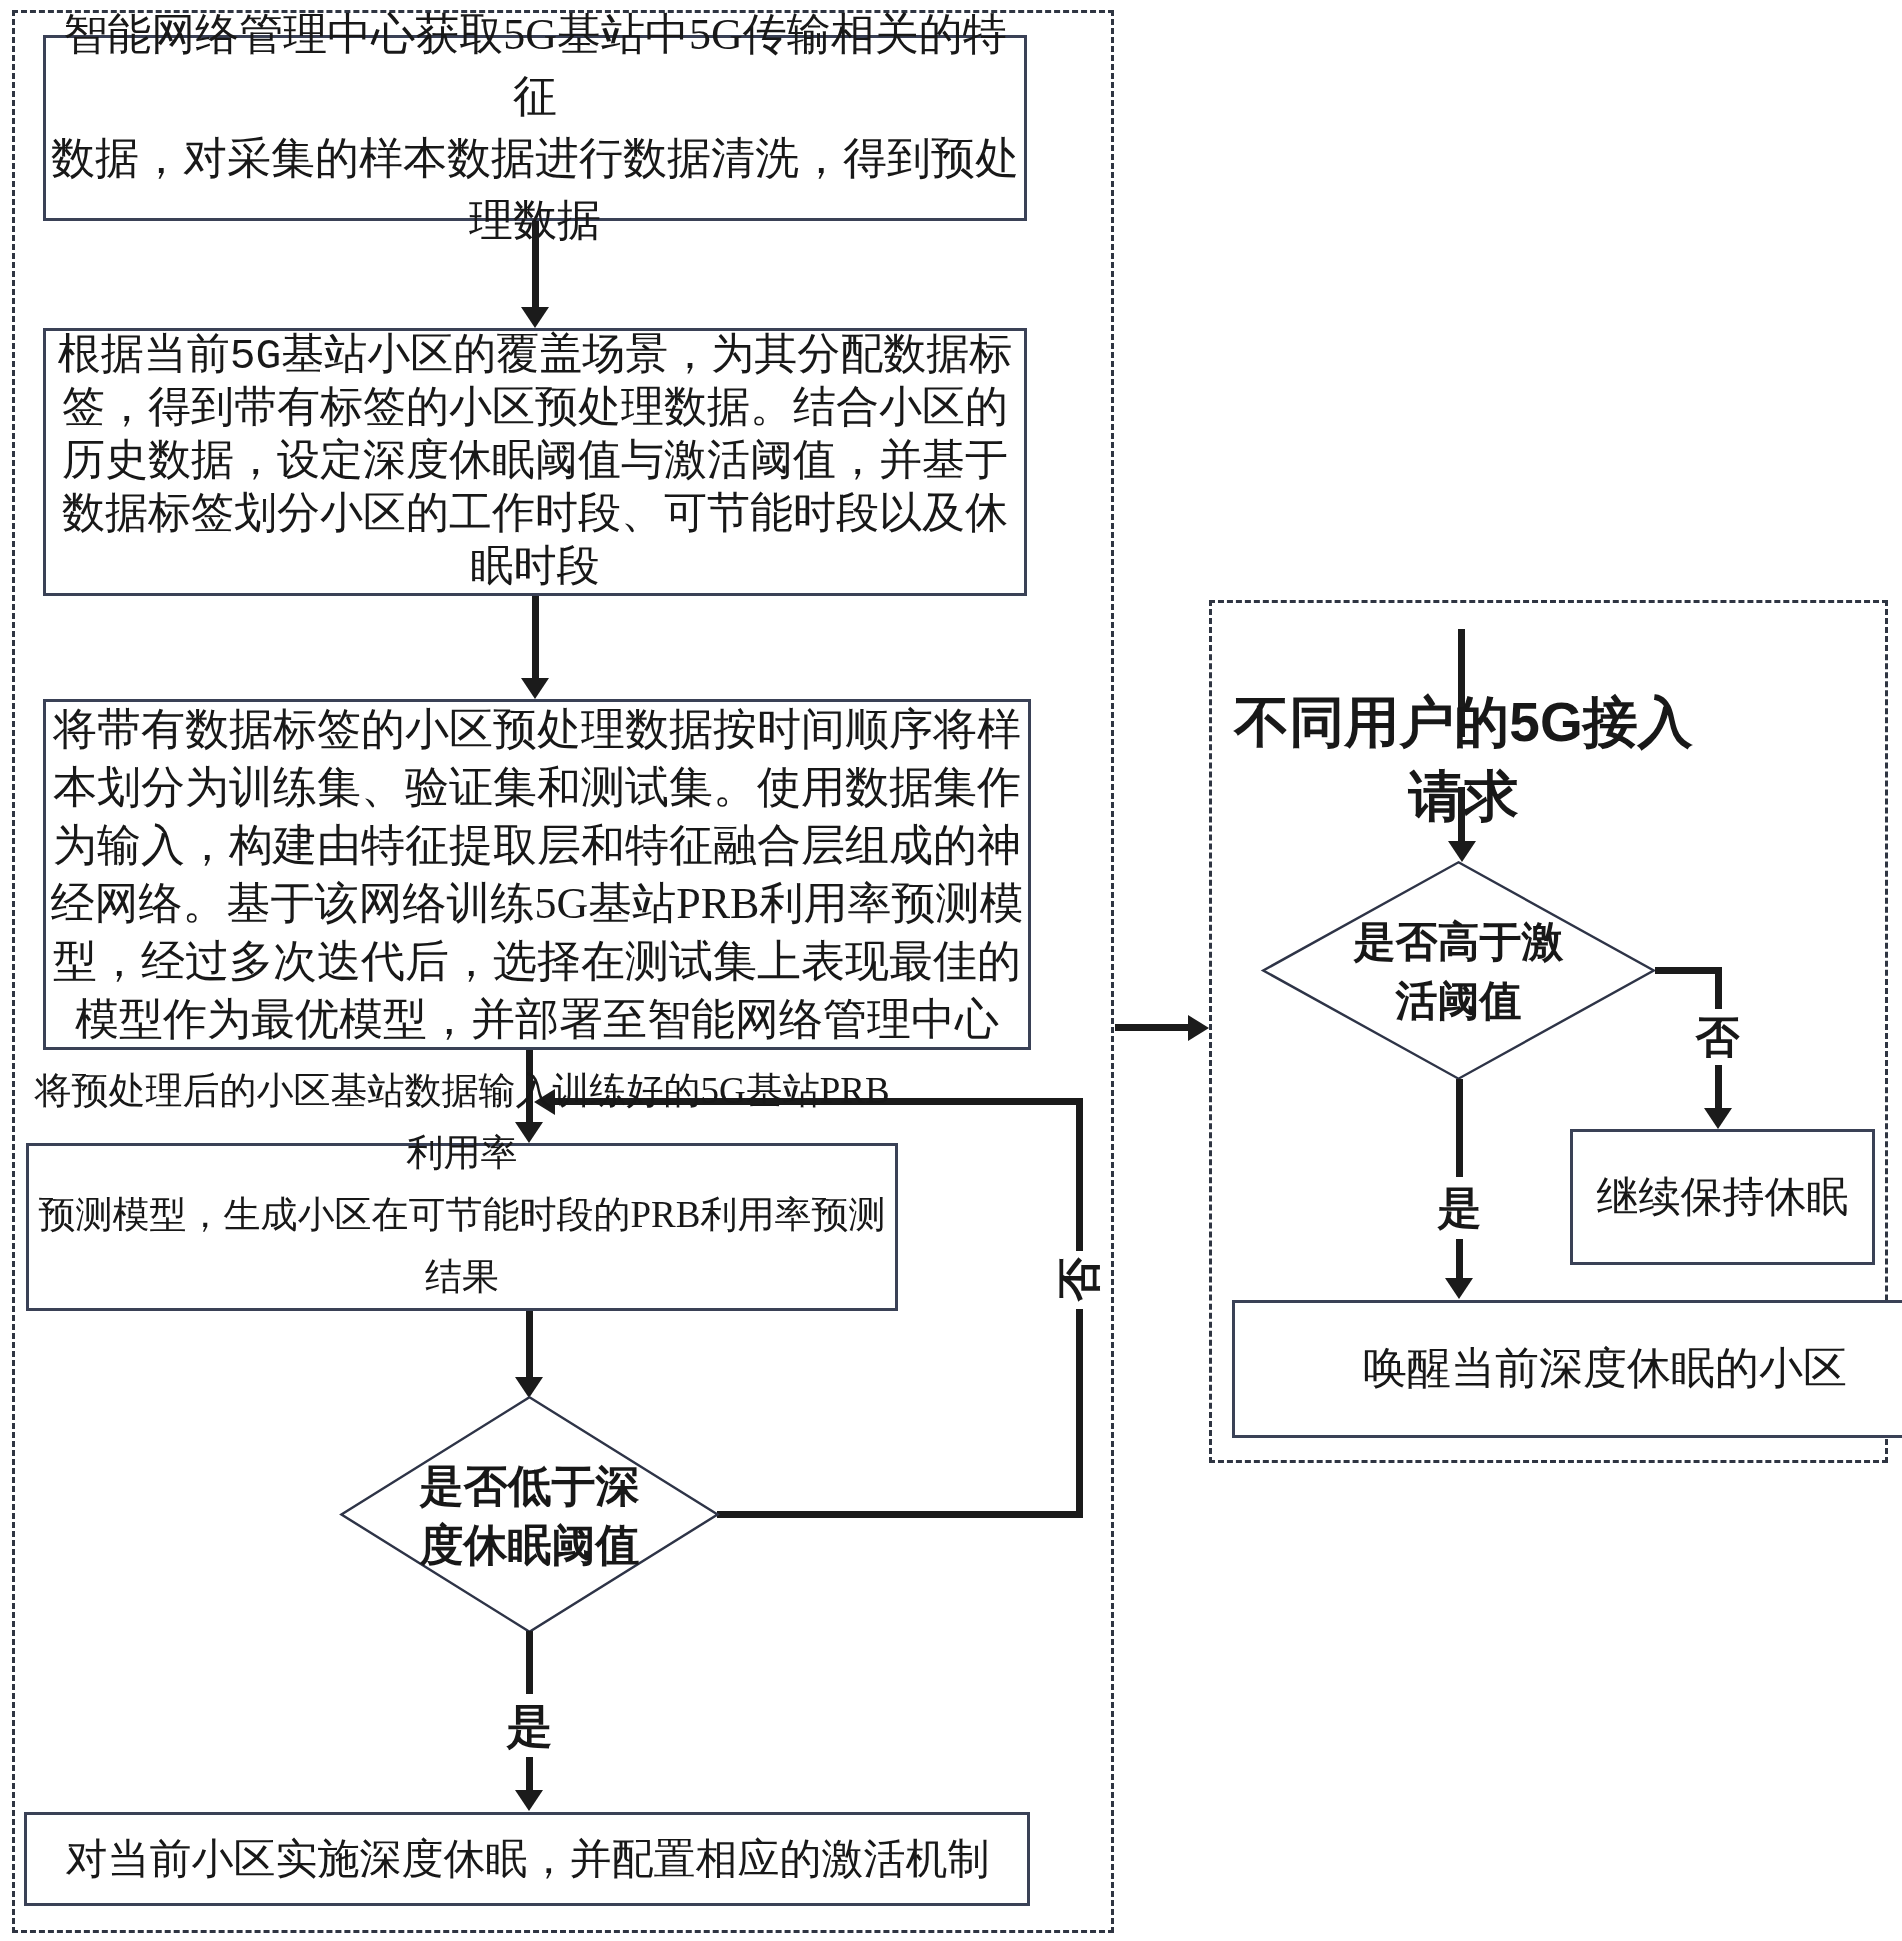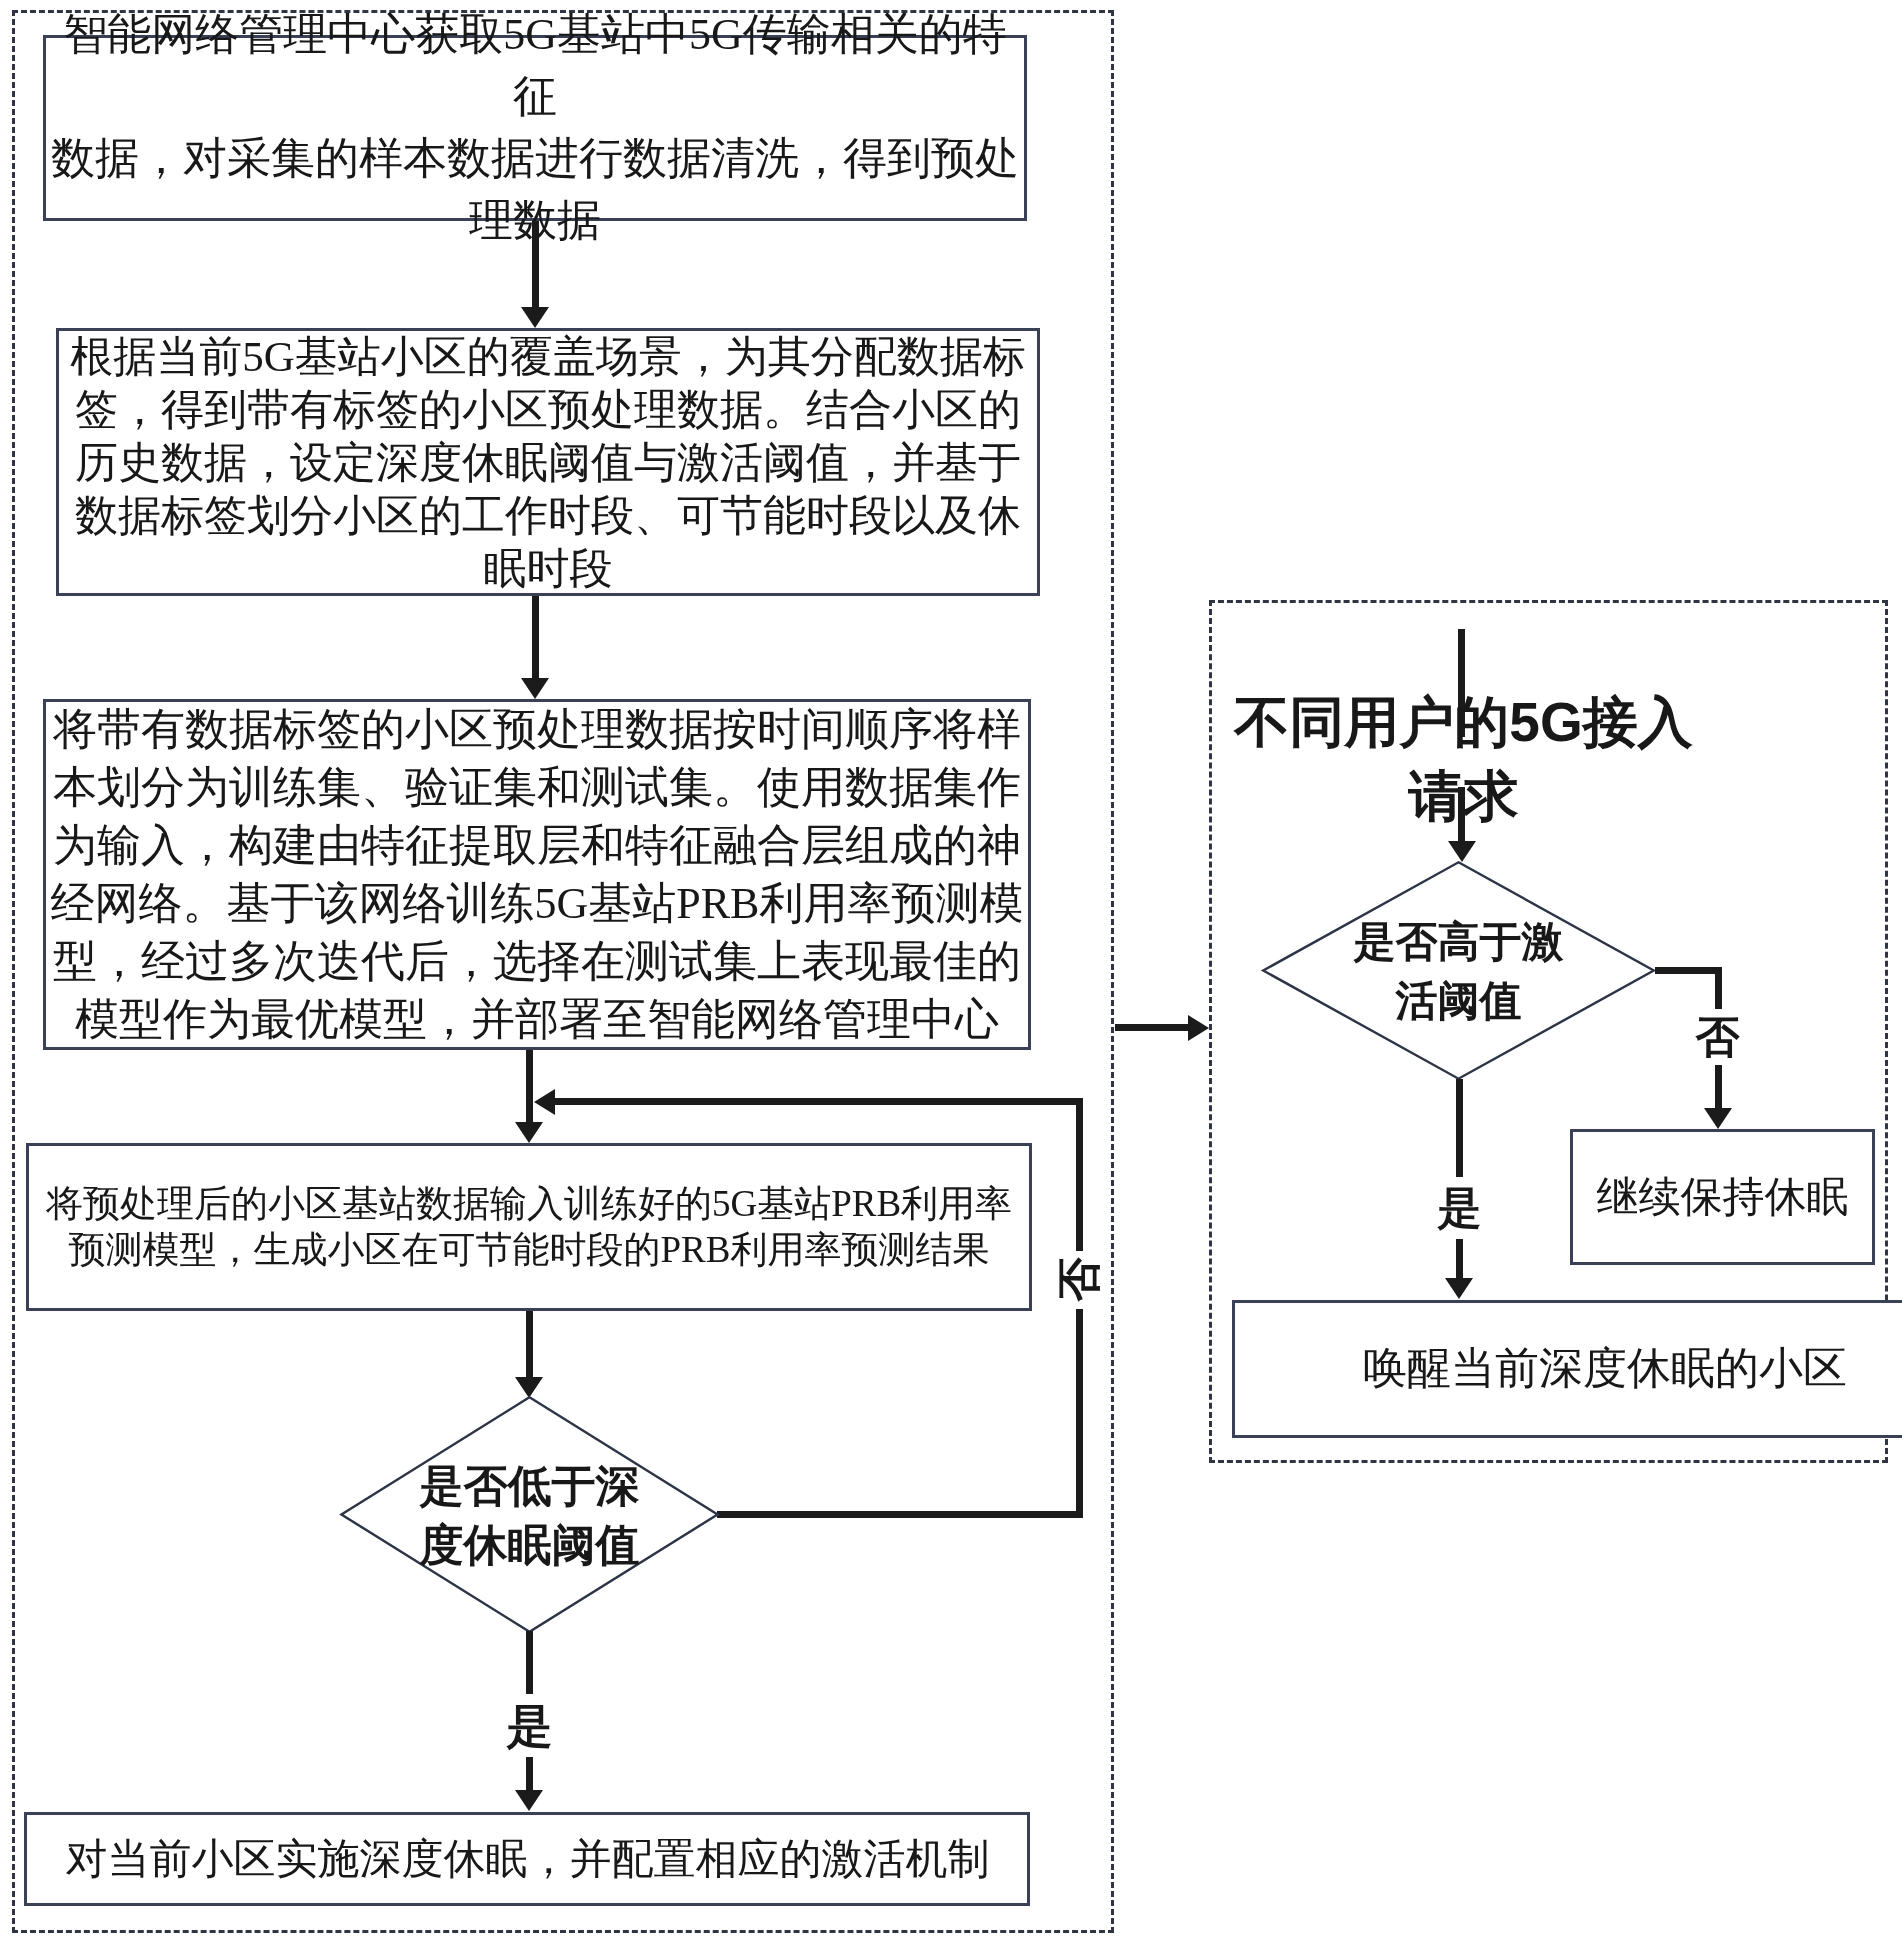--- a/index.html
+++ b/index.html
@@ -41,21 +41,21 @@
 
   <div class="pbox" style="left:43px;top:35px;width:984px;height:186px;font-size:44px;line-height:62px;">
     <div class="box-text">智能网络管理中心获取5G基站中5G传输相关的特征
 数据，对采集的样本数据进行数据清洗，得到预处
 理数据</div>
   </div>
 
   <div class="vline" style="left:532px;top:221px;height:88px;"></div>
   <div class="ah-down" style="left:521px;top:307px;"></div>
 
-  <div class="pbox" style="left:56px;top:328px;width:984px;height:268px;font-size:43px;line-height:53px;">
+  <div class="pbox" style="left:43px;top:328px;width:984px;height:268px;font-size:43px;line-height:53px;font-family:Liberation Mono, monospace;">
     <div class="box-text">根据当前5G基站小区的覆盖场景，为其分配数据标
 签，得到带有标签的小区预处理数据。结合小区的
 历史数据，设定深度休眠阈值与激活阈值，并基于
 数据标签划分小区的工作时段、可节能时段以及休
 眠时段</div>
   </div>
 
   <div class="vline" style="left:532px;top:596px;height:82px;"></div>
   <div class="ah-down" style="left:521px;top:678px;"></div>
 
@@ -73,21 +73,21 @@
 
   <div class="ah-left" style="left:534px;top:1089px;"></div>
   <div class="hline" style="left:555px;top:1098px;width:528px;"></div>
   <div class="vline" style="left:1076px;top:1098px;height:153px;"></div>
   <div class="flow-label bold-label" style="left:1047px;top:1247px;width:65px;height:65px;font-size:44px;transform:rotate(-90deg);">
       <span>否</span>
     </div>
   <div class="vline" style="left:1076px;top:1309px;height:208px;"></div>
   <div class="hline" style="left:717px;top:1511px;width:366px;"></div>
 
-  <div class="pbox" style="left:26px;top:1143px;width:1006px;height:168px;font-size:37px;line-height:46px;">
+  <div class="pbox" style="left:26px;top:1143px;width:872px;height:168px;font-size:37px;line-height:62px;align-items:flex-end;">
     <div class="box-text">将预处理后的小区基站数据输入训练好的5G基站PRB利用率
 预测模型，生成小区在可节能时段的PRB利用率预测结果</div>
   </div>
 
   <div class="vline" style="left:526px;top:1311px;height:66px;"></div>
   <div class="ah-down" style="left:515px;top:1377px;"></div>
 
   <div class="diamond-wrap" style="left:338px;top:1394px;width:383px;height:241px;">
     <svg width="383" height="241" viewBox="0 0 470 296">
       <polygon points="235,4 466,148 235,292 4,148" fill="#ffffff" stroke="#2e3447" stroke-width="3"></polygon>

